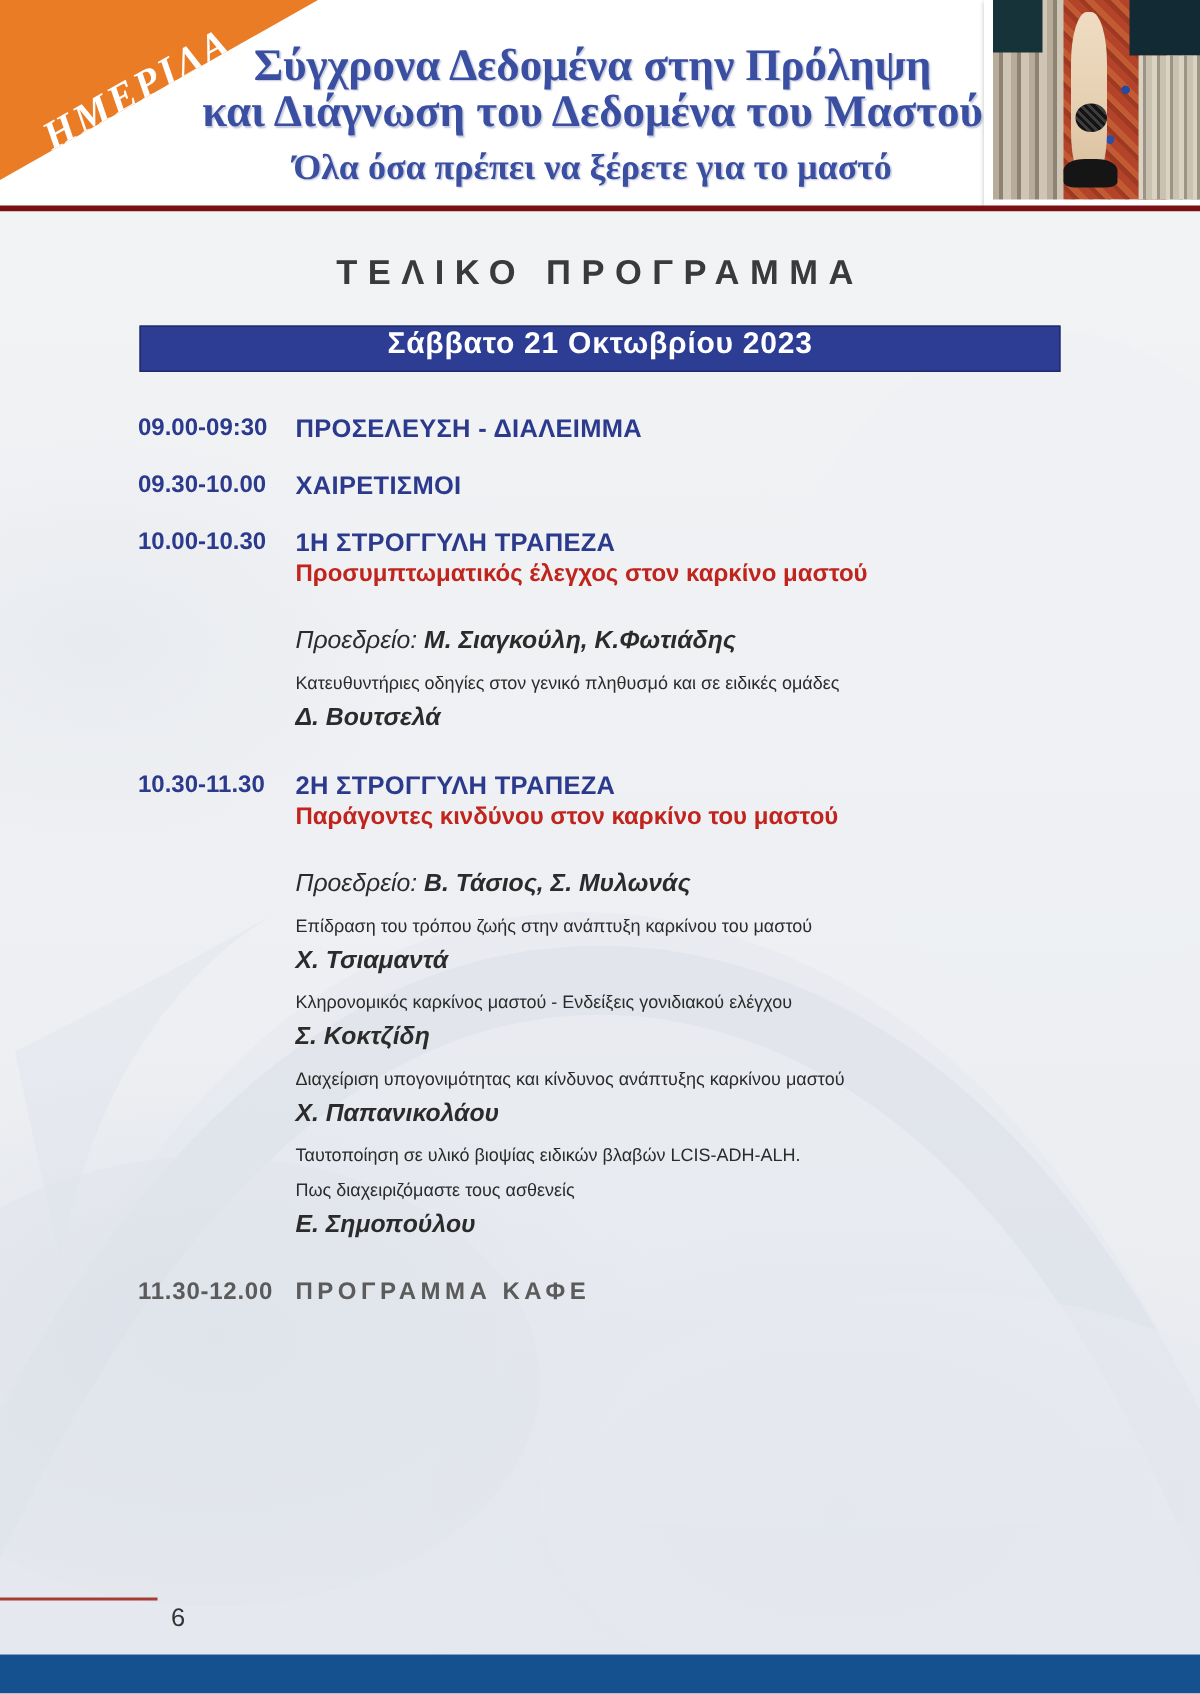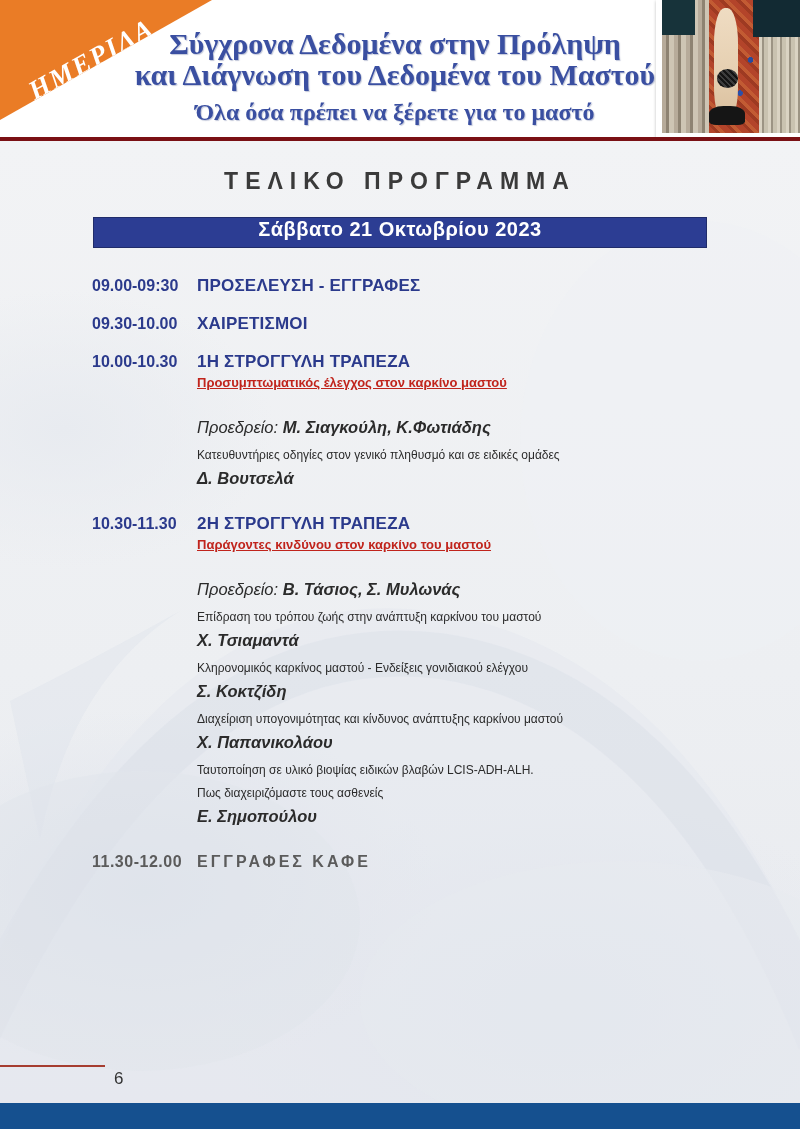--- a/index.html
+++ b/index.html
@@ -72,21 +72,21 @@
 
   .schedule{position:relative;margin-top:27px;padding-left:92px;}
   .entry{display:flex;margin-bottom:17px;}
   .entry.roundtable{margin-bottom:24px;}
   .time-cell{flex:none;width:105px;font-weight:bold;font-size:16px;
     color:var(--time-blue);line-height:21px;}
   .time-cell.gray{color:var(--gray-text);letter-spacing:.5px;}
   .content-cell{flex:1;padding-right:60px;}
   .entry-heading{font-weight:bold;font-size:17px;line-height:21px;color:var(--time-blue);letter-spacing:.2px;}
   .entry-heading.gray{color:var(--gray-text);letter-spacing:3px;font-size:16px;}
-  .red-subtitle{font-weight:bold;font-size:13px;line-height:22px;color:var(--accent-red);text-decoration:underline;}
+  .red-subtitle{font-weight:bold;font-size:16px;line-height:22px;color:var(--accent-red);}
   .chair-line{margin-top:22px;font-size:16.5px;line-height:22px;color:var(--text-dark);}
   .chair-label{font-style:italic;}
   .chair-names{font-style:italic;font-weight:bold;}
   .talk{margin-top:6px;}
   .talk-line{font-size:12px;line-height:23px;color:var(--text-dark);}
   .talk-speaker{font-size:16.5px;line-height:22px;color:var(--text-dark);font-weight:bold;font-style:italic;}
 
   
   .footer-line{position:absolute;left:0;top:1065px;width:105px;height:2px;background:var(--footer-red);}
   .page-number{position:absolute;left:114px;top:1069px;font-size:17px;color:#333;}
@@ -133,21 +133,21 @@
     <div class="program-title">ΤΕΛΙΚΟ ΠΡΟΓΡΑΜΜΑ</div>
 
     <div class="date-bar">
       <span>Σάββατο 21 Οκτωβρίου 2023</span>
     </div>
 
     <div class="schedule" id="schedule">
         <div class="entry">
           <div class="time-cell">09.00-09:30</div>
           <div class="content-cell">
-            <div class="entry-heading">ΠΡΟΣΕΛΕΥΣΗ - ΕΓΓΡΑΦΕΣ</div>
+            <div class="entry-heading">ΠΡΟΣΕΛΕΥΣΗ - ΔΙΑΛΕΙΜΜΑ</div>
           </div>
         </div>
         <div class="entry">
           <div class="time-cell">09.30-10.00</div>
           <div class="content-cell">
             <div class="entry-heading">ΧΑΙΡΕΤΙΣΜΟΙ</div>
           </div>
         </div>
         <div class="entry roundtable">
           <div class="time-cell">10.00-10.30</div>
@@ -182,21 +182,21 @@
             <div class="talk">
               <div class="talk-line">Ταυτοποίηση σε υλικό βιοψίας ειδικών βλαβών LCIS-ADH-ALH.</div>
               <div class="talk-line">Πως διαχειριζόμαστε τους ασθενείς</div>
               <div class="talk-speaker">Ε. Σημοπούλου</div>
             </div>
           </div>
         </div>
         <div class="entry">
           <div class="time-cell gray">11.30-12.00</div>
           <div class="content-cell">
-            <div class="entry-heading gray">ΕΓΓΡΑΦΕΣ ΚΑΦΕ</div>
+            <div class="entry-heading gray">ΠΡΟΓΡΑΜΜΑ ΚΑΦΕ</div>
           </div>
         </div>
       </div>
   </div>
 
   <div class="footer-line"></div>
   <div class="page-number">6</div>
   <div class="bottom-bar"></div>
 
 </div>

